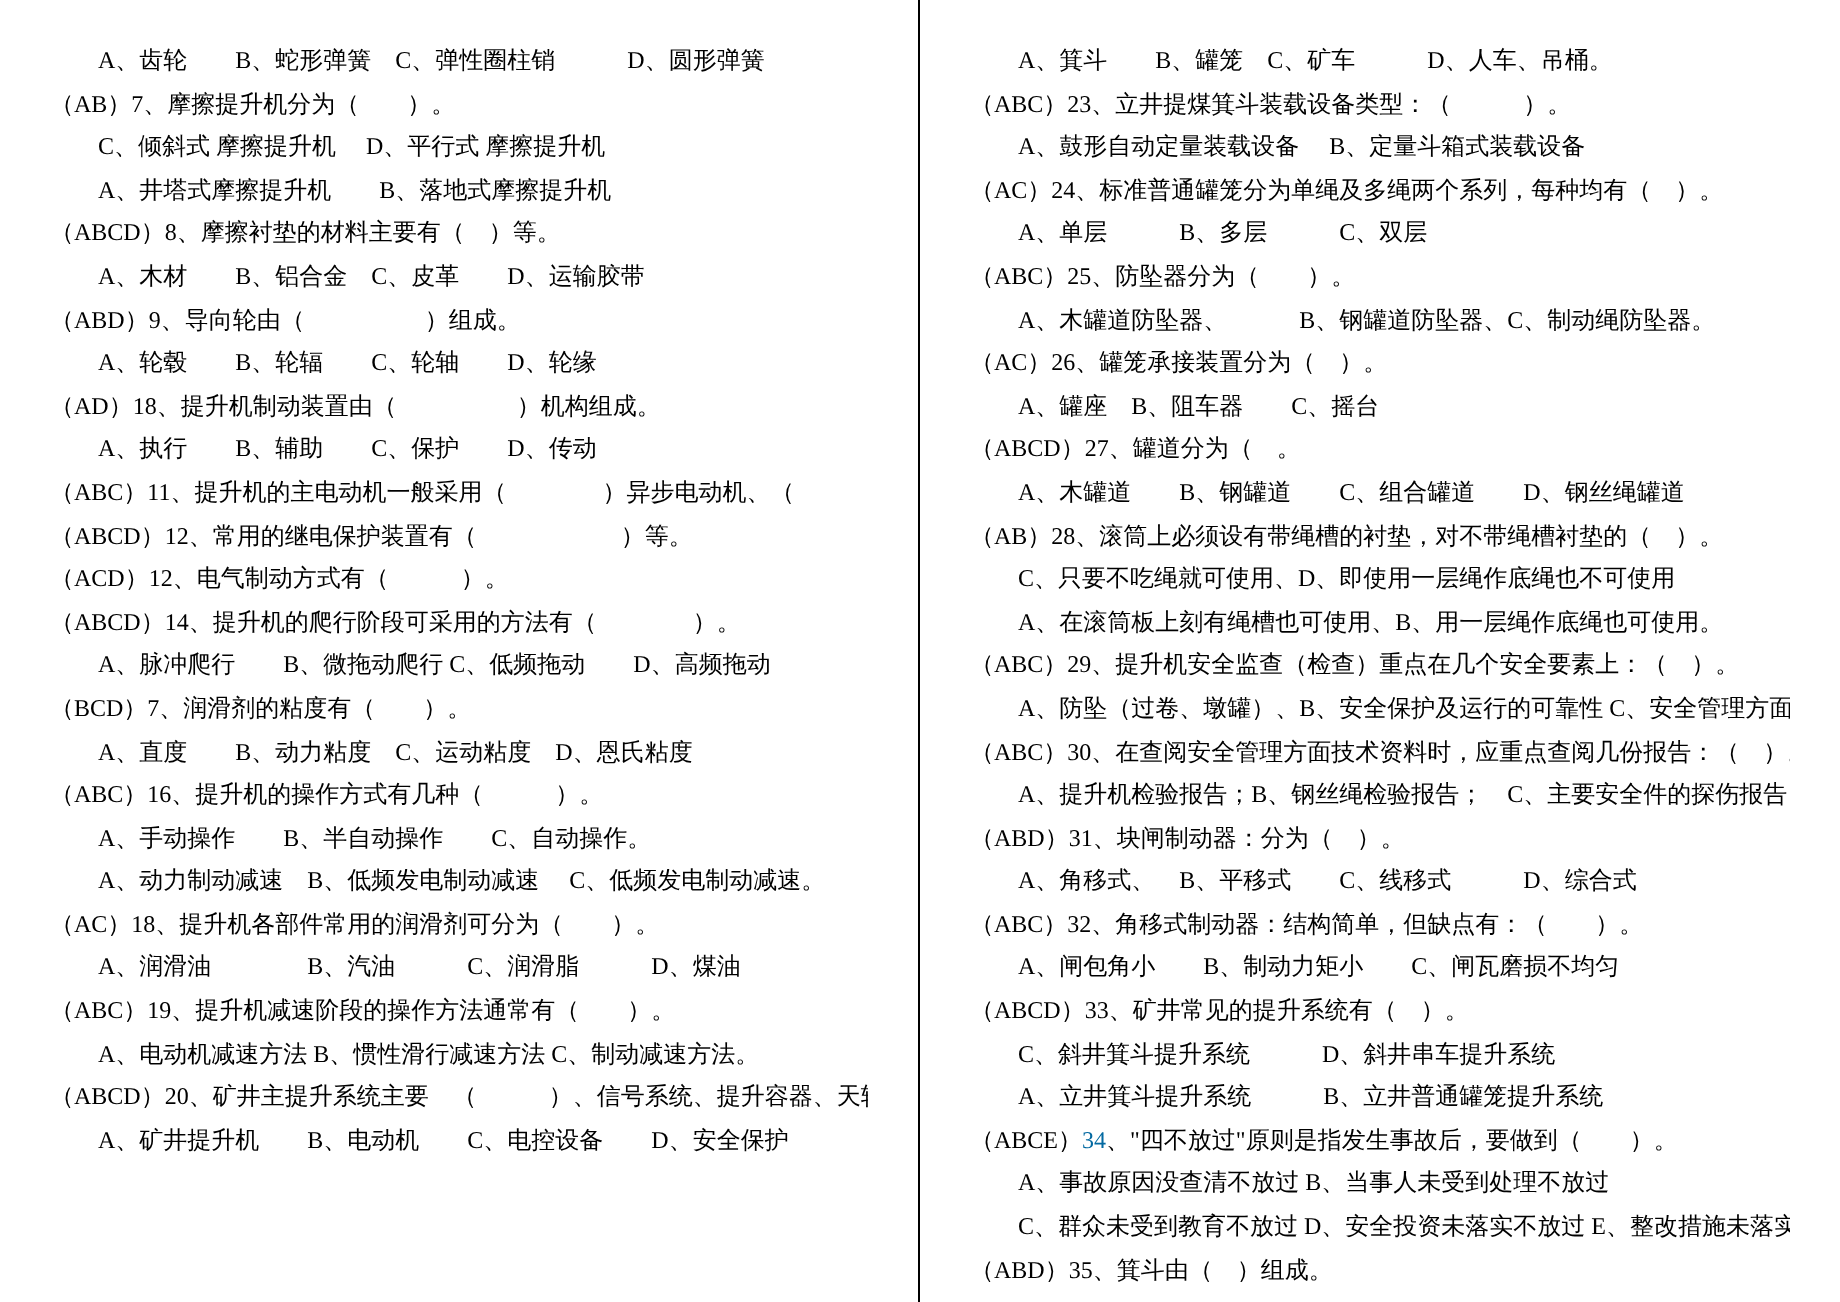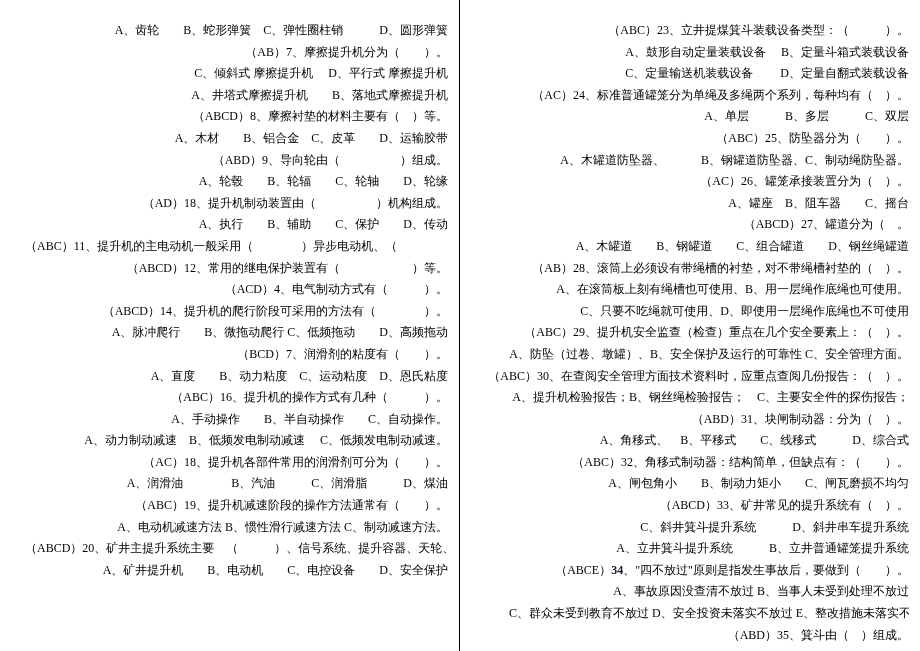--- a/index.html
+++ b/index.html
@@ -14,84 +14,82 @@
       height: 651px;
       overflow: hidden;
     }
     .page-container {
       display: flex;
       width: 100%;
       height: 100%;
     }
     .column {
       width: 50%;
-      padding: 20px 11px 10px 25px;
+      padding: 20px 25px 10px 25px;
       box-sizing: border-box;
-      text-align: right;
     }
     .column-left {
       border-right: 1px solid #000;
     }
     .line {
       white-space: nowrap;
       overflow: hidden;
     }
     .blue {
-      color: #0f172a;
-      font-weight: bold;
+      color: #0369a1;
     }
   </style>
 </head>
 <body>
 
 <div class="page-container">
   <div class="column column-left">
     <div class="line">　　A、齿轮　　B、蛇形弹簧　C、弹性圈柱销　　　D、圆形弹簧</div>
     <div class="line">（AB）7、摩擦提升机分为（　　）。</div>
     <div class="line">　　C、倾斜式 摩擦提升机　 D、平行式 摩擦提升机</div>
     <div class="line">　　A、井塔式摩擦提升机　　B、落地式摩擦提升机</div>
     <div class="line">（ABCD）8、摩擦衬垫的材料主要有（　）等。</div>
     <div class="line">　　A、木材　　B、铝合金　C、皮革　　D、运输胶带</div>
     <div class="line">（ABD）9、导向轮由（　　　　　）组成。</div>
     <div class="line">　　A、轮毂　　B、轮辐　　C、轮轴　　D、轮缘</div>
     <div class="line">（AD）18、提升机制动装置由（　　　　　）机构组成。</div>
     <div class="line">　　A、执行　　B、辅助　　C、保护　　D、传动</div>
     <div class="line">（ABC）11、提升机的主电动机一般采用（　　　　）异步电动机、（　　　　　）电动机、（　　　）电动机。</div>
     <div class="line">（ABCD）12、常用的继电保护装置有（　　　　　　）等。</div>
-    <div class="line">（ACD）4、电气制动方式有（　　　）。</div>
+    <div class="line">（ACD）12、电气制动方式有（　　　）。</div>
     <div class="line">（ABCD）14、提升机的爬行阶段可采用的方法有（　　　　）。</div>
     <div class="line">　　A、脉冲爬行　　B、微拖动爬行 C、低频拖动　　D、高频拖动</div>
     <div class="line">（BCD）7、润滑剂的粘度有（　　）。</div>
     <div class="line">　　A、直度　　B、动力粘度　C、运动粘度　D、恩氏粘度</div>
     <div class="line">（ABC）16、提升机的操作方式有几种（　　　）。</div>
     <div class="line">　　A、手动操作　　B、半自动操作　　C、自动操作。</div>
     <div class="line">　　A、动力制动减速　B、低频发电制动减速　 C、低频发电制动减速。</div>
     <div class="line">（AC）18、提升机各部件常用的润滑剂可分为（　　）。</div>
     <div class="line">　　A、润滑油　　　　B、汽油　　　C、润滑脂　　　D、煤油</div>
     <div class="line">（ABC）19、提升机减速阶段的操作方法通常有（　　）。</div>
     <div class="line">　　A、电动机减速方法 B、惯性滑行减速方法 C、制动减速方法。</div>
     <div class="line">（ABCD）20、矿井主提升系统主要　（　　　）、信号系统、提升容器、天轮、井架、装卸载设备、以及井筒设备组成。</div>
     <div class="line">　　A、矿井提升机　　B、电动机　　C、电控设备　　D、安全保护</div>
 
   </div>
   <div class="column column-right">
+    <div class="line">　　A、箕斗　　B、罐笼　C、矿车　　　D、人车、吊桶。</div>
     <div class="line">（ABC）23、立井提煤箕斗装载设备类型：（　　　）。</div>
     <div class="line">　　A、鼓形自动定量装载设备　 B、定量斗箱式装载设备</div>
-    <div class="line">　　C、定量输送机装载设备　　 D、定量自翻式装载设备</div>
     <div class="line">（AC）24、标准普通罐笼分为单绳及多绳两个系列，每种均有（　）。</div>
     <div class="line">　　A、单层　　　B、多层　　　C、双层</div>
     <div class="line">（ABC）25、防坠器分为（　　）。</div>
     <div class="line">　　A、木罐道防坠器、　　　B、钢罐道防坠器、C、制动绳防坠器。</div>
     <div class="line">（AC）26、罐笼承接装置分为（　）。</div>
     <div class="line">　　A、罐座　B、阻车器　　C、摇台</div>
     <div class="line">（ABCD）27、罐道分为（　。</div>
     <div class="line">　　A、木罐道　　B、钢罐道　　C、组合罐道　　D、钢丝绳罐道</div>
     <div class="line">（AB）28、滚筒上必须设有带绳槽的衬垫，对不带绳槽衬垫的（　）。</div>
+    <div class="line">　　C、只要不吃绳就可使用、D、即使用一层绳作底绳也不可使用</div>
     <div class="line">　　A、在滚筒板上刻有绳槽也可使用、B、用一层绳作底绳也可使用。</div>
-    <div class="line">　　C、只要不吃绳就可使用、D、即使用一层绳作底绳也不可使用</div>
     <div class="line">（ABC）29、提升机安全监查（检查）重点在几个安全要素上：（　）。</div>
     <div class="line">　　A、防坠（过卷、墩罐）、B、安全保护及运行的可靠性 C、安全管理方面。</div>
     <div class="line">（ABC）30、在查阅安全管理方面技术资料时，应重点查阅几份报告：（　）。</div>
     <div class="line">　　A、提升机检验报告；B、钢丝绳检验报告；　C、主要安全件的探伤报告；</div>
     <div class="line">（ABD）31、块闸制动器：分为（　）。</div>
     <div class="line">　　A、角移式、　B、平移式　　C、线移式　　　D、综合式</div>
     <div class="line">（ABC）32、角移式制动器：结构简单，但缺点有：（　　）。</div>
     <div class="line">　　A、闸包角小　　B、制动力矩小　　C、闸瓦磨损不均匀</div>
     <div class="line">（ABCD）33、矿井常见的提升系统有（　）。</div>
     <div class="line">　　C、斜井箕斗提升系统　　　D、斜井串车提升系统</div>

